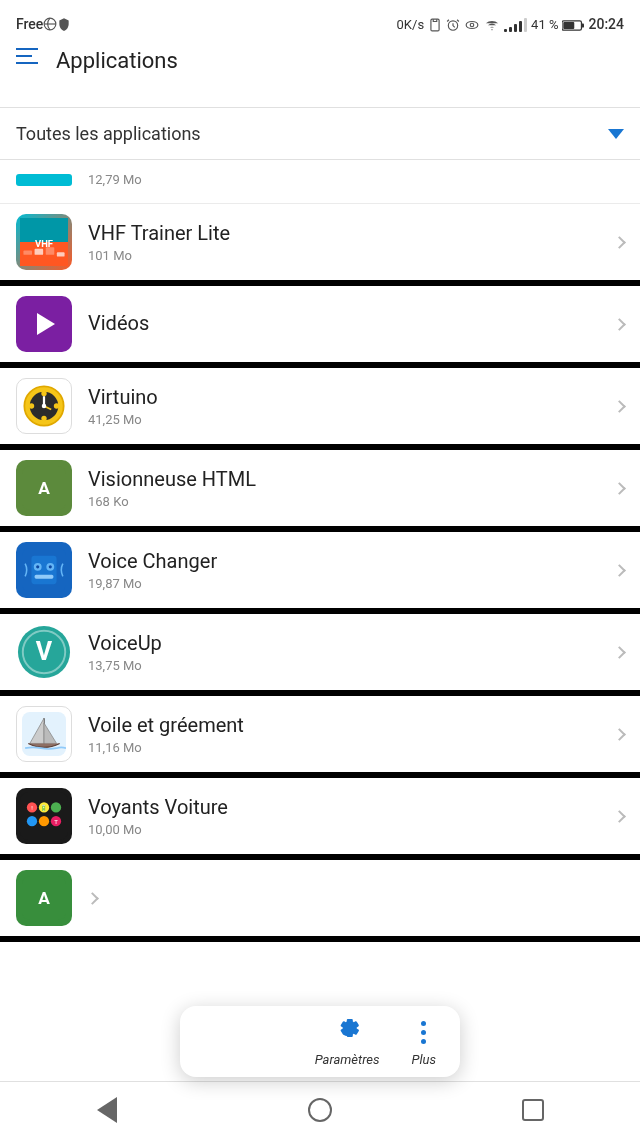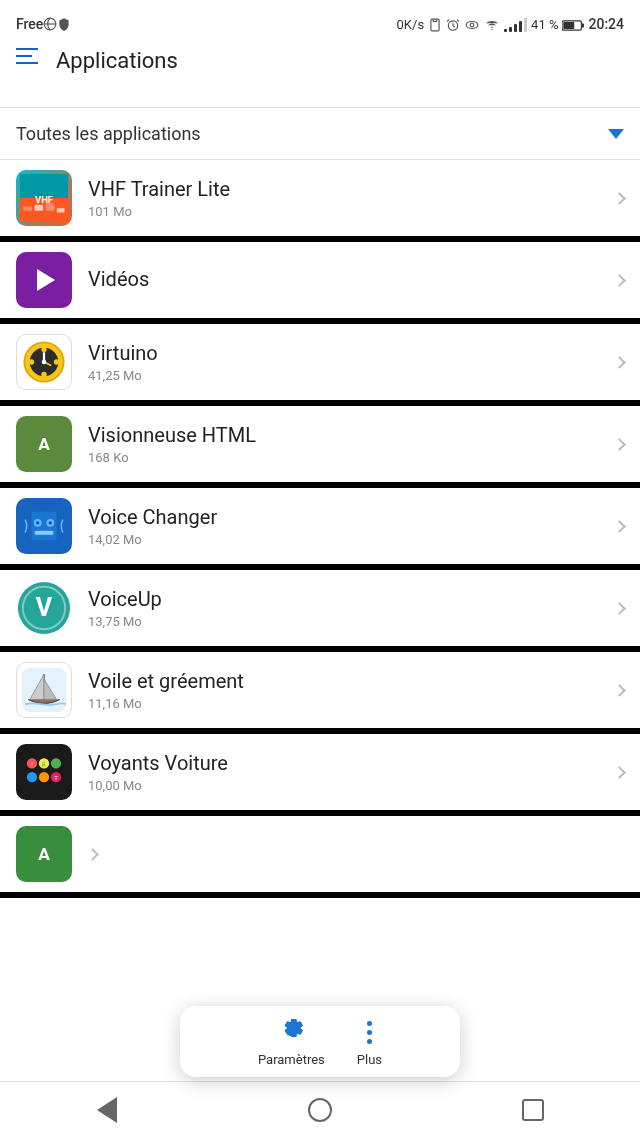--- a/index.html
+++ b/index.html
@@ -136,21 +136,22 @@
       transform: translateX(-50%);
       background: #fff;
       border-radius: 16px;
       box-shadow: 0 4px 20px rgba(0,0,0,0.2);
       display: flex;
       align-items: center;
       padding: 10px 24px;
       gap: 32px;
       z-index: 100;
       min-width: 280px;
-      justify-content: center;
+      justify-content: flex-end;
+      font-style: italic;
     }
     .popup-item {
       display: flex;
       flex-direction: column;
       align-items: center;
       gap: 4px;
       cursor: pointer;
     }
     .popup-label { font-size: 13px; color: #333; }
 
@@ -285,20 +286,24 @@
   <span class="header-title">Applications</span>
 </div>
 
 <div class="filter-row">
   <span class="filter-label">Toutes les applications</span>
   <div class="dropdown-arrow"></div>
 </div>
 
 <div class="app-list">
 
+  <div class="app-item-partial">
+    <div class="partial-bar"></div>
+    <span class="partial-size">12,79  Mo</span>
+  </div>
 
   <div class="app-item">
     <div class="app-icon icon-vhf">
       <svg width="48" height="48" viewBox="0 0 56 56">
         <rect width="56" height="56" rx="10" fill="#0097A7"></rect>
         <rect width="56" height="28" rx="0" fill="#FF5722" y="28"></rect>
         <rect width="56" height="28" rx="0" fill="#0097A7"></rect>
         <text x="28" y="34" text-anchor="middle" fill="white" font-size="11" font-weight="bold">VHF</text>
         <rect x="4" y="38" width="10" height="5" rx="1" fill="#FF8A65"></rect>
         <rect x="17" y="36" width="10" height="7" rx="1" fill="#FFCCBC"></rect>
@@ -373,21 +378,21 @@
         <circle cx="20" cy="24" r="2" fill="#0D47A1"></circle>
         <circle cx="36" cy="24" r="2" fill="#0D47A1"></circle>
         <rect x="16" y="34" width="24" height="5" rx="2" fill="#90CAF9"></rect>
 
         <path d="M4 20 Q8 28 4 36" stroke="#64B5F6" fill="none" stroke-width="2"></path>
         <path d="M52 20 Q48 28 52 36" stroke="#64B5F6" fill="none" stroke-width="2"></path>
       </svg>
     </div>
     <div class="app-info">
       <div class="app-name">Voice Changer</div>
-      <div class="app-size">14,02  Mo</div>
+      <div class="app-size">19,87  Mo</div>
     </div>
     <div class="chevron-right"></div>
   </div>
 
   <div class="app-item">
     <div class="app-icon" style="background:transparent; border-radius:50%; overflow:visible;">
       <svg width="54" height="54" viewBox="0 0 56 56">
         <circle cx="28" cy="28" r="27" fill="#26A69A"></circle>
         <circle cx="28" cy="28" r="22" fill="none" stroke="#80CBC4" stroke-width="2"></circle>
         <text x="28" y="36" text-anchor="middle" fill="white" font-size="26" font-weight="bold">V</text>

